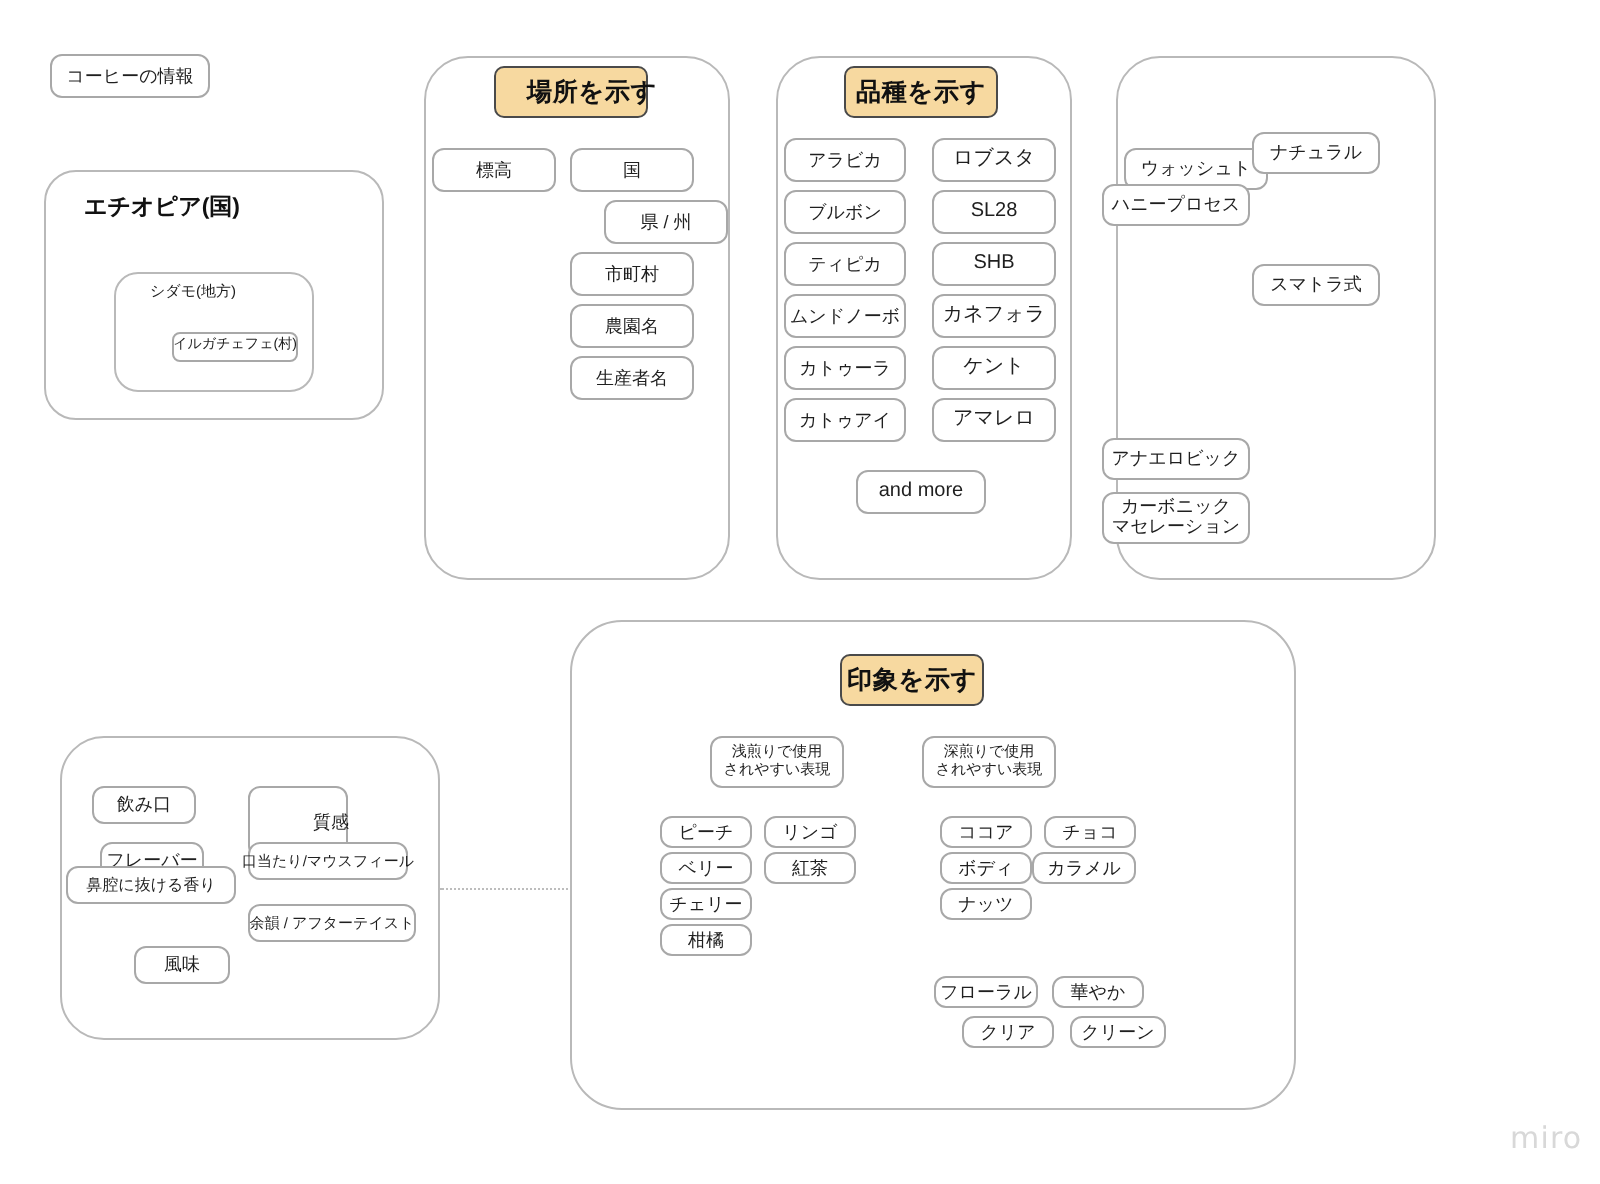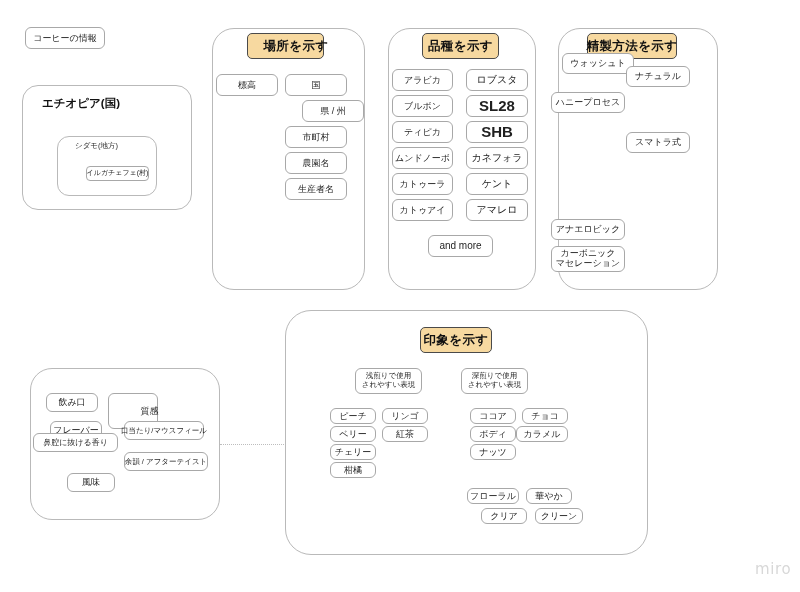--- a/index.html
+++ b/index.html
@@ -64,21 +64,21 @@
     line-height: 1.22;
     color: #1f1f1f;
     white-space: nowrap;
     padding: 0 3px;
   }
   .chip.wrap { white-space: normal; }
 
   
   .chip.f9  { font-size: 9px; }
   .chip.f10 { font-size: 10px; }
-  .chip.f11 { font-size: 15px; font-weight: bold; }
+  .chip.f11 { font-size: 10px; }
   .chip.f7  { font-size: 7px; }
 
   
   .region {
     position: absolute;
     background: #ffffff;
     border: 1px solid #b9b9b9;
     border-radius: 16px;
     box-sizing: border-box;
   }
@@ -142,42 +142,41 @@
   <div class="chip f10" style="left:466px; top:69px; width:62px; height:22px;">ロブスタ</div>
   <div class="chip f11" style="left:466px; top:95px; width:62px; height:22px;">SL28</div>
   <div class="chip f11" style="left:466px; top:121px; width:62px; height:22px;">SHB</div>
   <div class="chip f10" style="left:466px; top:147px; width:62px; height:22px;">カネフォラ</div>
   <div class="chip f10" style="left:466px; top:173px; width:62px; height:22px;">ケント</div>
   <div class="chip f10" style="left:466px; top:199px; width:62px; height:22px;">アマレロ</div>
 
   <div class="chip f10" style="left:428px; top:235px; width:65px; height:22px;">and more</div>
 
   <div class="panel" style="left:558px; top:28px; width:160px; height:262px;"></div>
-  <div class="badge" style="left:587px; top:33px; width:90px; height:26px;">精製方法を示す</div>
-
-  <div class="chip f9" style="left:562px; top:53px; width:72px; height:21px;">ウォッシュト</div>
+
+  <div class="chip f9" style="left:562px; top:74px; width:72px; height:21px;">ウォッシュト</div>
   <div class="chip f9" style="left:551px; top:92px; width:74px; height:21px;">ハニープロセス</div>
 
   <div class="chip f9" style="left:626px; top:66px; width:64px; height:21px;">ナチュラル</div>
 
   <div class="chip f9" style="left:626px; top:132px; width:64px; height:21px;">スマトラ式</div>
 
   <div class="chip f9" style="left:551px; top:219px; width:74px; height:21px;">アナエロビック</div>
 
   <div class="chip f9 wrap" style="left:551px; top:246px; width:74px; height:26px; white-space:pre-line; line-height:1.1;">カーボニック
 マセレーション</div>
 
   <div class="panel" style="left:30px; top:368px; width:190px; height:152px;"></div>
 
   <div class="chip f9" style="left:46px; top:393px; width:52px; height:19px;">飲み口</div>
   <div class="chip f9" style="left:50px; top:421px; width:52px; height:19px;">フレーバー</div>
   <div class="chip f8" style="left:33px; top:433px; width:85px; height:19px; font-size:8px;">鼻腔に抜ける香り</div>
   <div class="chip f9" style="left:67px; top:473px; width:48px; height:19px;">風味</div>
 
-  <div class="chip f9" style="left:108px; top:393px; width:50px; height:36px;padding-left:36px;">質感</div>
+  <div class="chip f9" style="left:124px; top:393px; width:50px; height:36px;padding-left:36px;">質感</div>
   <div class="chip" style="left:124px; top:421px; width:80px; height:19px; font-size:7.5px;">口当たり/マウスフィール</div>
   <div class="chip" style="left:124px; top:452px; width:84px; height:19px; font-size:7.5px;">余韻 / アフターテイスト</div>
 
   <div class="connector" style="left:220px; top:444px; width:66px;"></div>
 
   <div class="panel" style="left:285px; top:310px; width:363px; height:245px; border-radius:26px;"></div>
   <div class="badge" style="left:420px; top:327px; width:72px; height:26px;">印象を示す</div>
 
   <div class="chip f8 wrap" style="left:355px; top:368px; width:67px; height:26px; white-space:pre-line; font-size:7.5px; line-height:1.15;">浅煎りで使用
 されやすい表現</div>

